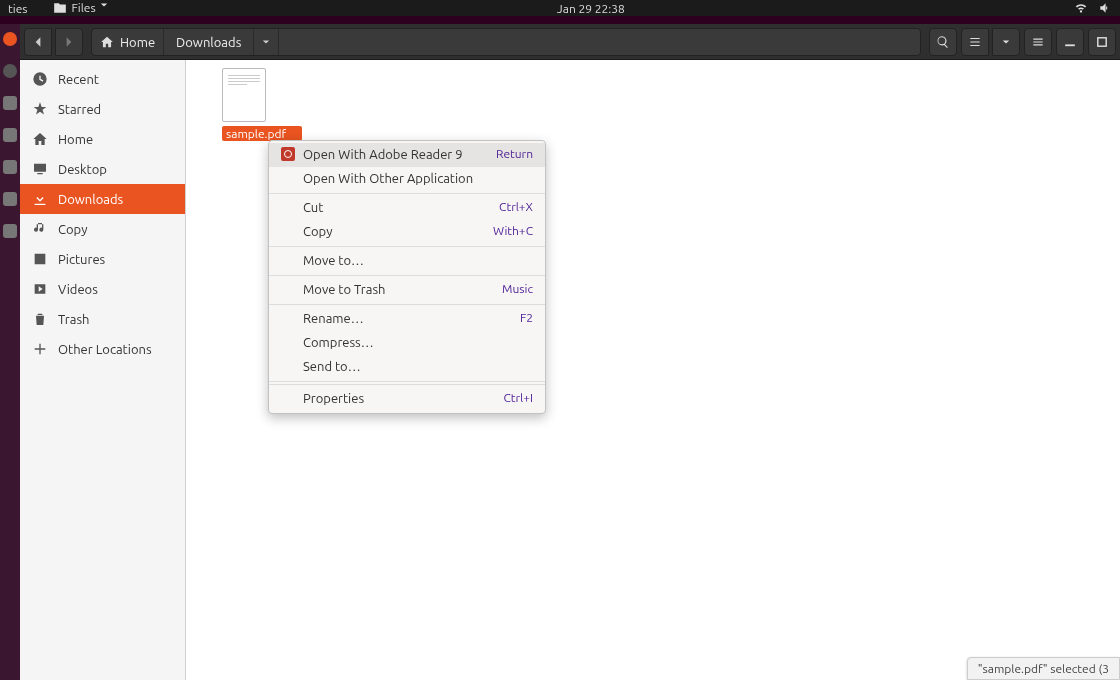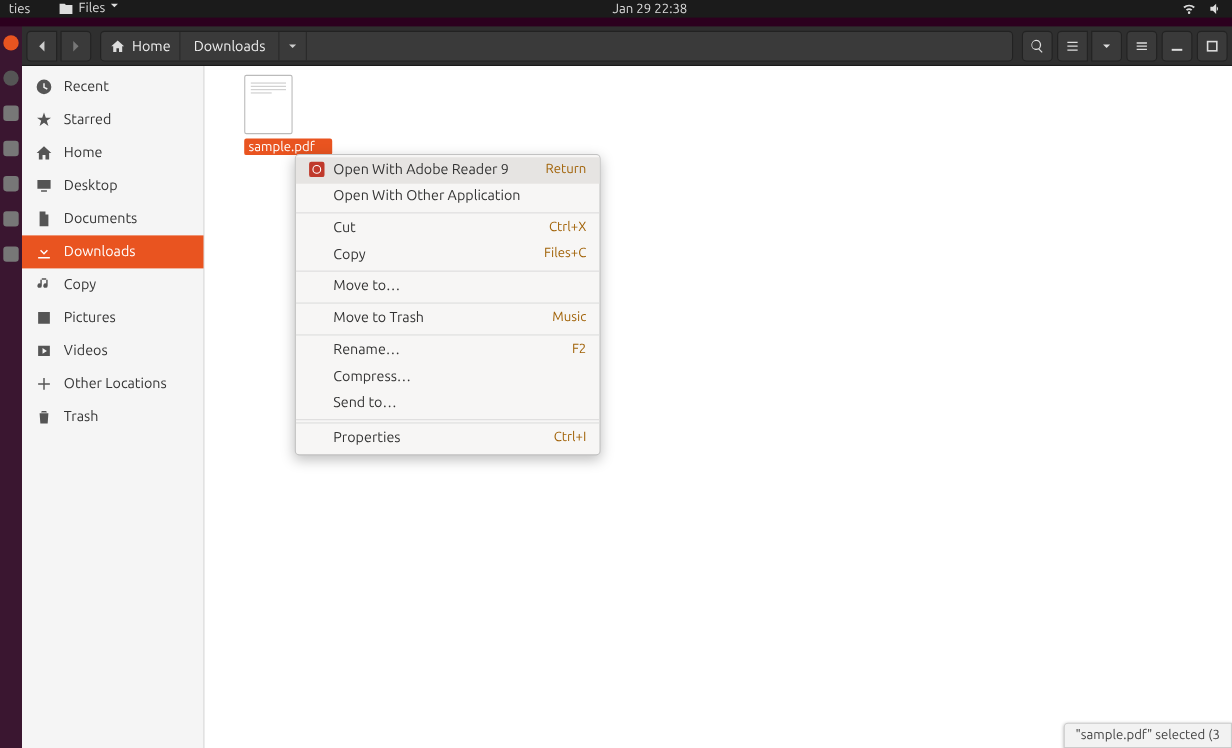--- a/index.html
+++ b/index.html
@@ -43,21 +43,21 @@
 .content { flex: 1; background: #fff; position: relative; padding: 16px; }
 .file { width: 80px; display: flex; flex-direction: column; gap: 4px; position: absolute; left: 36px; top: 8px; cursor: pointer; }
 .file-icon { width: 44px; height: 54px; background: #fff; border: 1px solid #bbb; border-radius: 2px; position: relative; padding: 6px 5px; }
 .file-icon .line { height: 1px; background: #ccc; margin-bottom: 2px; }
 .file-label { background: #e95420; color: #fff; font-size: 12px; padding: 1px 4px; border-radius: 2px; }
 
 
 .ctxmenu { position: absolute; left: 268px; top: 140px; width: 278px; background:#f7f6f5; border:1px solid #c2c2c2; border-radius:4px; box-shadow:0 4px 12px rgba(0,0,0,.25); font-size:13px; color:#333; padding:2px 0;}
 .ctx-item { display:flex; align-items:flex-start; padding:4px 12px; gap:8px; cursor:pointer; height:24px;}
 .ctx-item.highlight { background:#e6e4e2; }
-.ctx-item .key { margin-left:auto; color:#a16207; font-size:12px;}
+.ctx-item .key { margin-left:auto; color:#4c1d95; font-size:12px;}
 .ctx-sep { height:1px; background:#ddd; margin:2px 0;}
 .ctx-item .picon { width:14px;height:14px;background:#c0392b;border-radius:2px;display:flex;align-items:center;justify-content:center;}
 .ctx-item .picon::after{content:"";width:6px;height:6px;border:1px solid #fff;border-radius:50%;}
 .ctx-item .noicon { width:14px; }
 
 
 .status { position:absolute; right:0; bottom:0; background:#f2f2f2; border:1px solid #ccc; border-radius:4px 0 0 0; padding:4px 10px; font-size:12px; color:#444; box-shadow:0 1px 3px rgba(0,0,0,.2);}
 </style>
 </head>
 <body>
@@ -175,26 +175,20 @@
           <path d="M12 3l10 9h-3v9h-5v-6h-4v6H5v-9H2z"></path>
         </svg>
         <span>Home</span>
       </div>
       <div class="side-item">
         <svg viewBox="0 0 24 24">
           <path d="M3 4h18v12H3zM8 20h8v-2H8z"></path>
         </svg>
         <span>Desktop</span>
       </div>
-      <div class="side-item">
-        <svg viewBox="0 0 24 24">
-          <path d="M6 2h8l4 4v16H6zM14 2v4h4"></path>
-        </svg>
-        <span>Documents</span>
-      </div>
       <div class="side-item active">
         <svg viewBox="0 0 24 24">
           <path d="M12 3v10l4-4 1.4 1.4L12 16 6.6 10.4 8 9l4 4V3zM4 19h16v2H4z"></path>
         </svg>
         <span>Downloads</span>
       </div>
       <div class="side-item">
         <svg viewBox="0 0 24 24">
           <path d="M9 3v10a3 3 0 11-2-2.8V5h10v8a3 3 0 11-2-2.8V3z"></path>
         </svg>
@@ -207,29 +201,29 @@
         <span>Pictures</span>
       </div>
       <div class="side-item">
         <svg viewBox="0 0 24 24">
           <path d="M4 5h16v14H4zm6 3v8l6-4z"></path>
         </svg>
         <span>Videos</span>
       </div>
       <div class="side-item">
         <svg viewBox="0 0 24 24">
+          <path d="M6 7h12l-1 14H7zM9 4h6l1 2H8z"></path>
+        </svg>
+        <span>Trash</span>
+      </div>
+      <div class="side-item">
+        <svg viewBox="0 0 24 24">
           <path d="M11 4h2v7h7v2h-7v7h-2v-7H4v-2h7z"></path>
         </svg>
         <span>Other Locations</span>
-      </div>
-      <div class="side-item">
-        <svg viewBox="0 0 24 24">
-          <path d="M6 7h12l-1 14H7zM9 4h6l1 2H8z"></path>
-        </svg>
-        <span>Trash</span>
       </div>
     </div>
   <div class="content">
     <div class="file">
       <div class="file-icon">
         <div class="line"></div>
           <div class="line"></div>
           <div class="line"></div>
           <div class="line" style="width:60%"></div>
       </div>
@@ -254,21 +248,21 @@
     </div>
     <div class="ctx-sep"></div>
     <div class="ctx-item">
       <span class="noicon"></span>
       <span>Cut</span>
       <span class="key">Ctrl+X</span>
     </div>
     <div class="ctx-item">
       <span class="noicon"></span>
       <span>Copy</span>
-      <span class="key">Files+C</span>
+      <span class="key">With+C</span>
     </div>
     <div class="ctx-sep"></div>
     <div class="ctx-item">
       <span class="noicon"></span>
       <span>Move to…</span>
     </div>
     <div class="ctx-sep"></div>
     <div class="ctx-item">
       <span class="noicon"></span>
       <span>Move to Trash</span>

